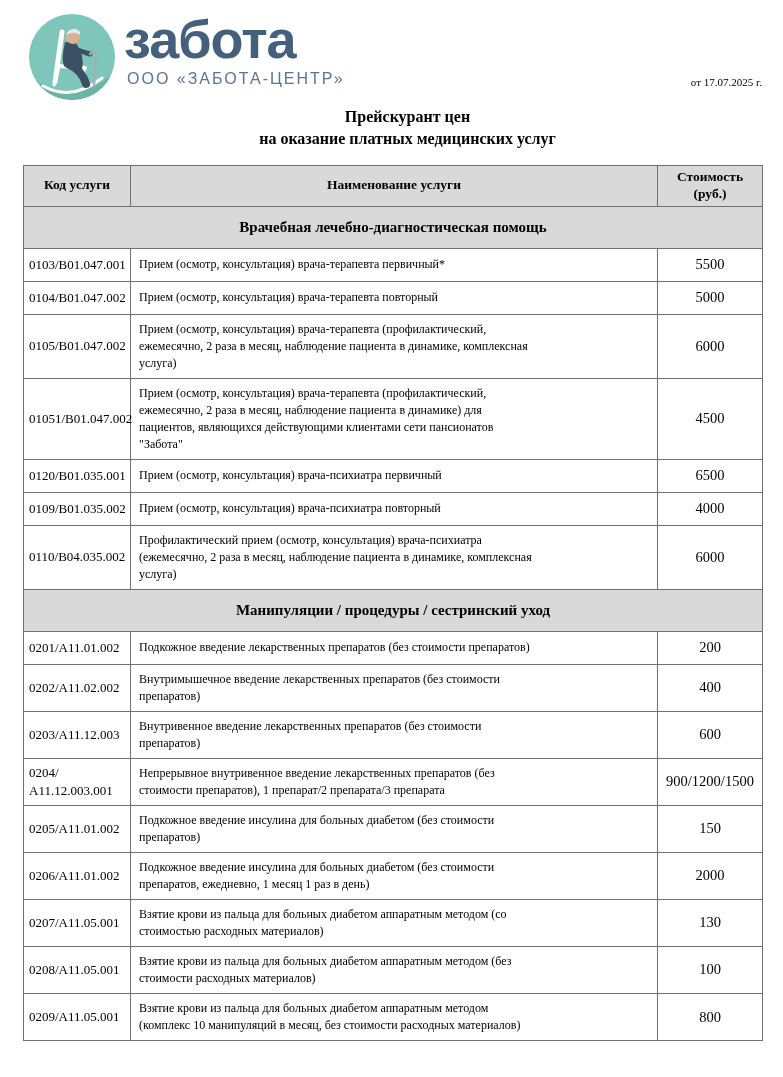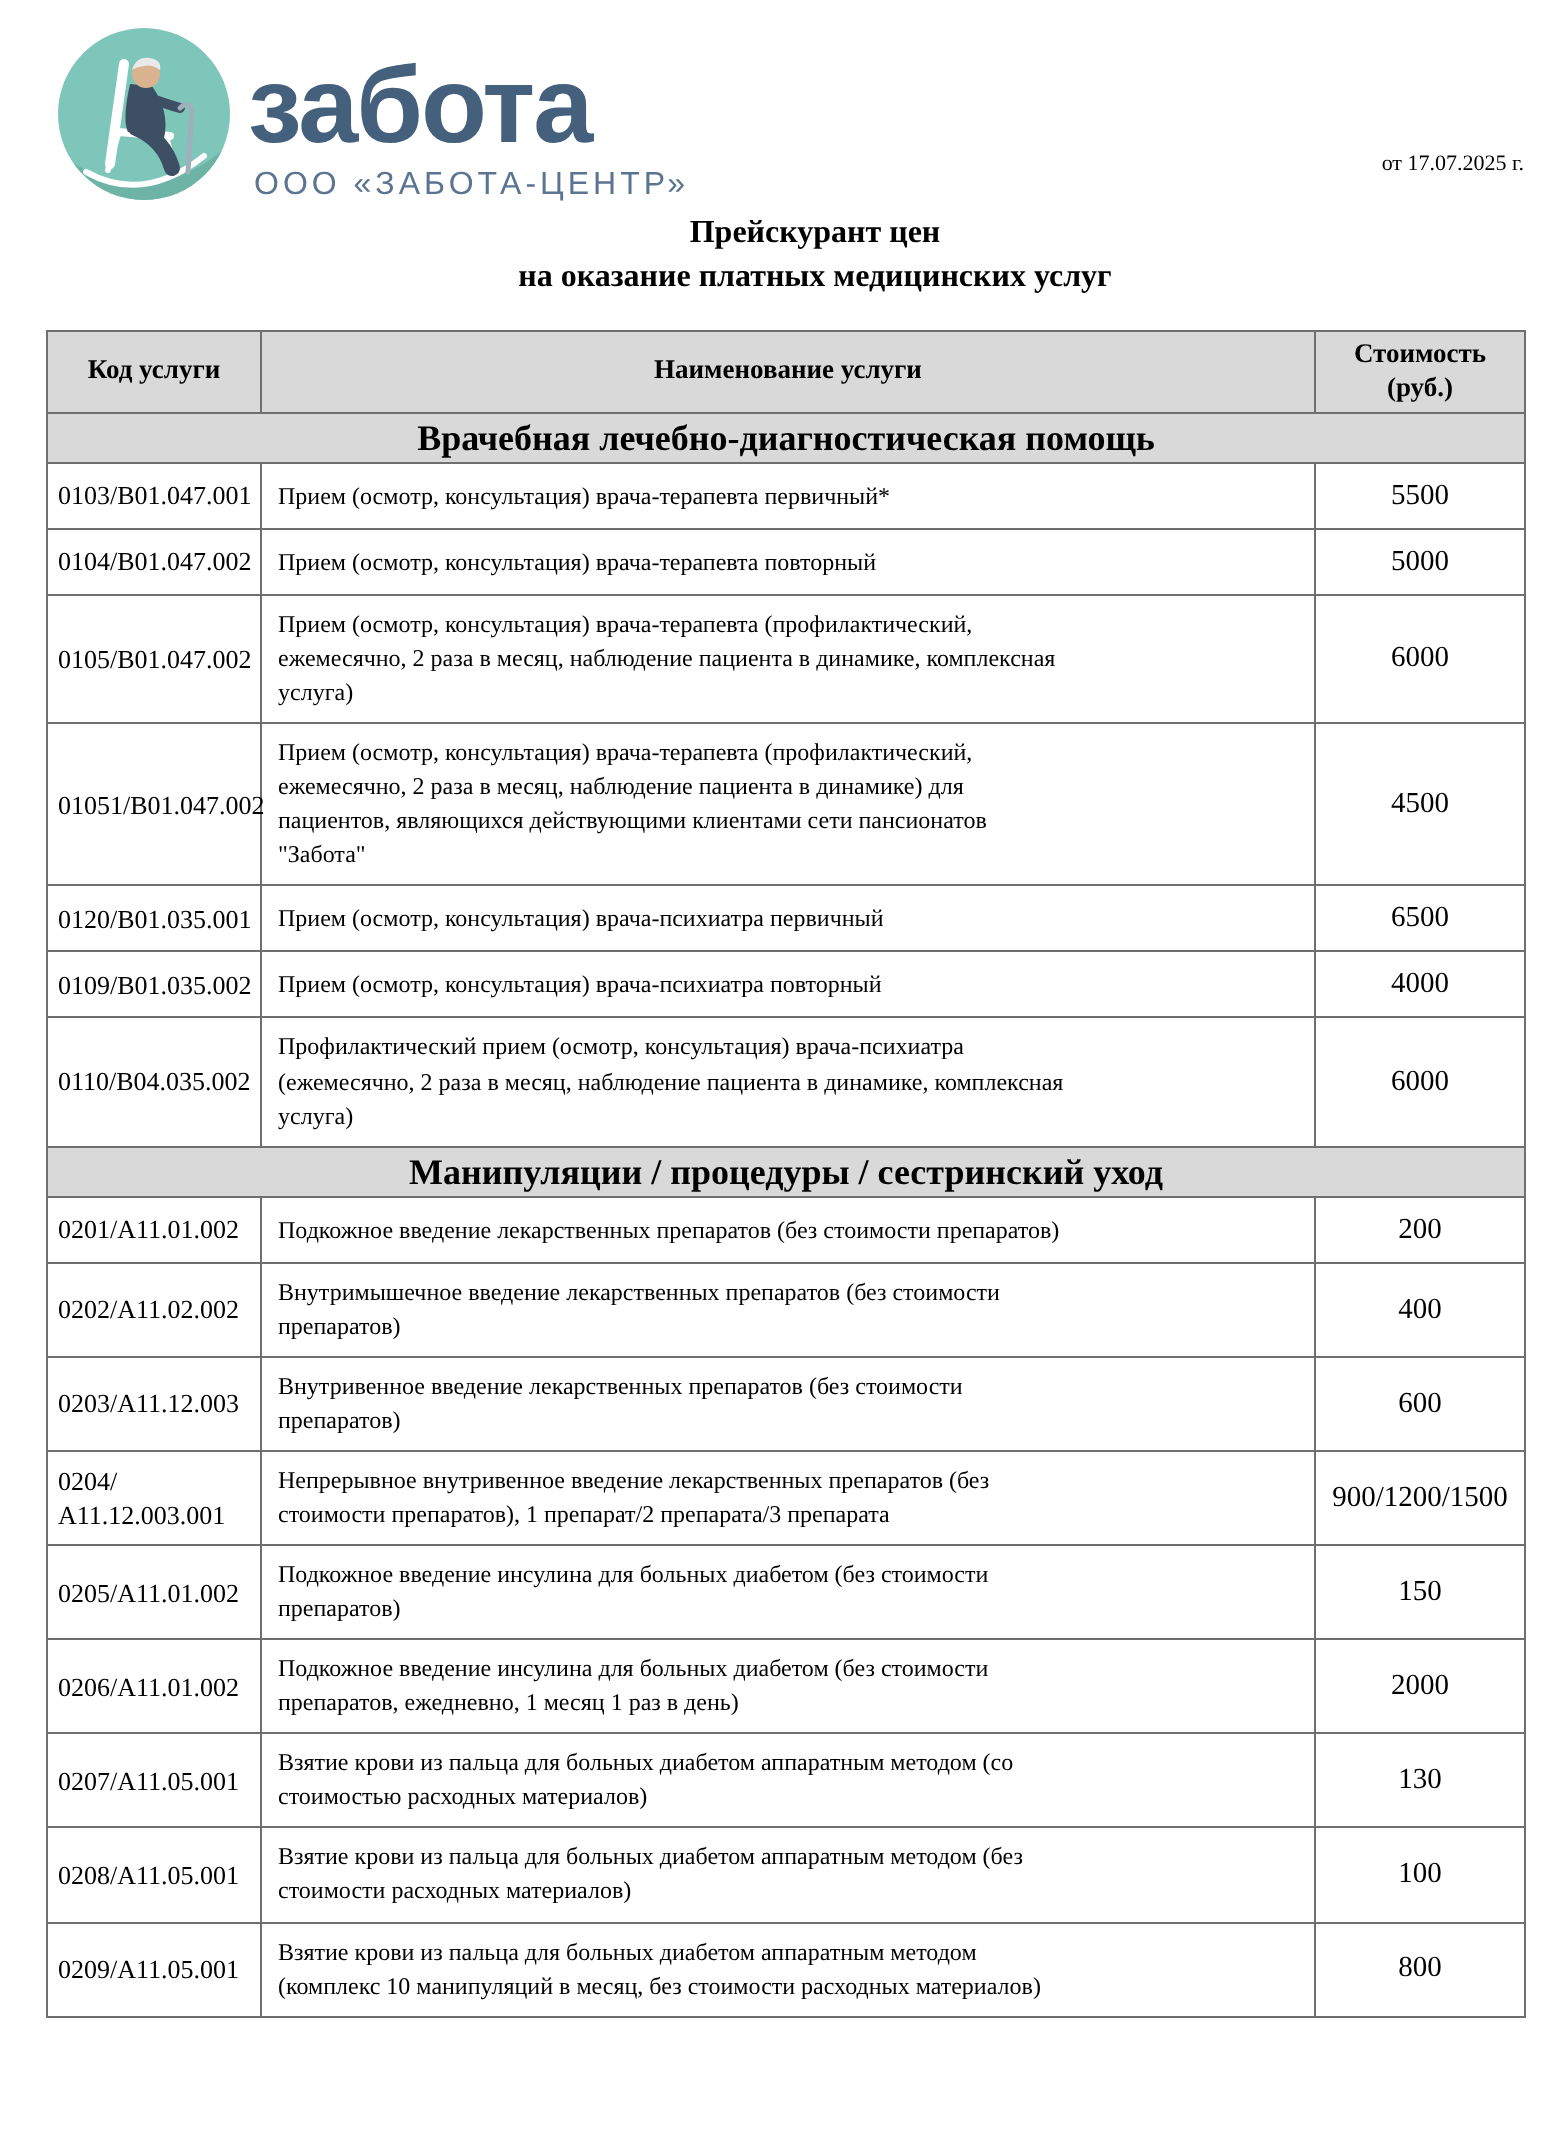--- a/index.html
+++ b/index.html
@@ -8,21 +8,21 @@
     width: 783px; height: 1077px;
     font-family: "Liberation Serif", serif;
     color: #000;
     position: relative;
     overflow: hidden;
   }
   .page { position: relative; width: 783px; height: 1077px; background: #fff; }
 
   
   .header { position: absolute; left: 0; top: 0; width: 100%; height: 105px; }
-  .logo { position: absolute; left: 28px; top: 14px; display: flex; align-items: flex-end; }
+  .logo { position: absolute; left: 28px; top: 14px; display: flex; align-items: flex-start; }
   .logo-mark { width: 88px; height: 88px; flex: 0 0 auto; }
   .logo-text { margin-left: 8px; font-family: "Liberation Sans", sans-serif; }
   .logo-brand {
     font-size: 54px; font-weight: 700; letter-spacing: -1px;
     line-height: 1.0; margin-top: -2px;
   }
   .logo-company {
     font-size: 16px; font-weight: 400; letter-spacing: 2px;
     margin-top: 4px; margin-left: 3px;
   }
@@ -40,22 +40,22 @@
   table.price, table.price th, table.price td {
     border: 1px solid #6f6f6f;
   }
   th {
     background: #d9d9d9; font-weight: bold; font-size: 13.5px;
     text-align: center; vertical-align: middle; padding: 3px 2px;
     height: 35px; line-height: 1.25;
   }
   td { vertical-align: middle; }
   td.sec {
-    background: #d9d9d9; font-weight: bold; font-size: 18px;
-    text-align: center; padding: 1px 2px; height: 22px; line-height: 1.25;
+    background: #d9d9d9; font-weight: bold; font-size: 15px;
+    text-align: center; padding: 11px 2px; height: 22px; line-height: 1.25;
   }
   td.code {
     font-size: 13px; padding: 4px 2px 4px 5px;
     white-space: pre-line; line-height: 1.35;
   }
   td.name {
     font-size: 12px; padding: 6px 8px;
     white-space: pre-line; line-height: 1.42; border-radius: 16px;
   }
   td.price-cell {

